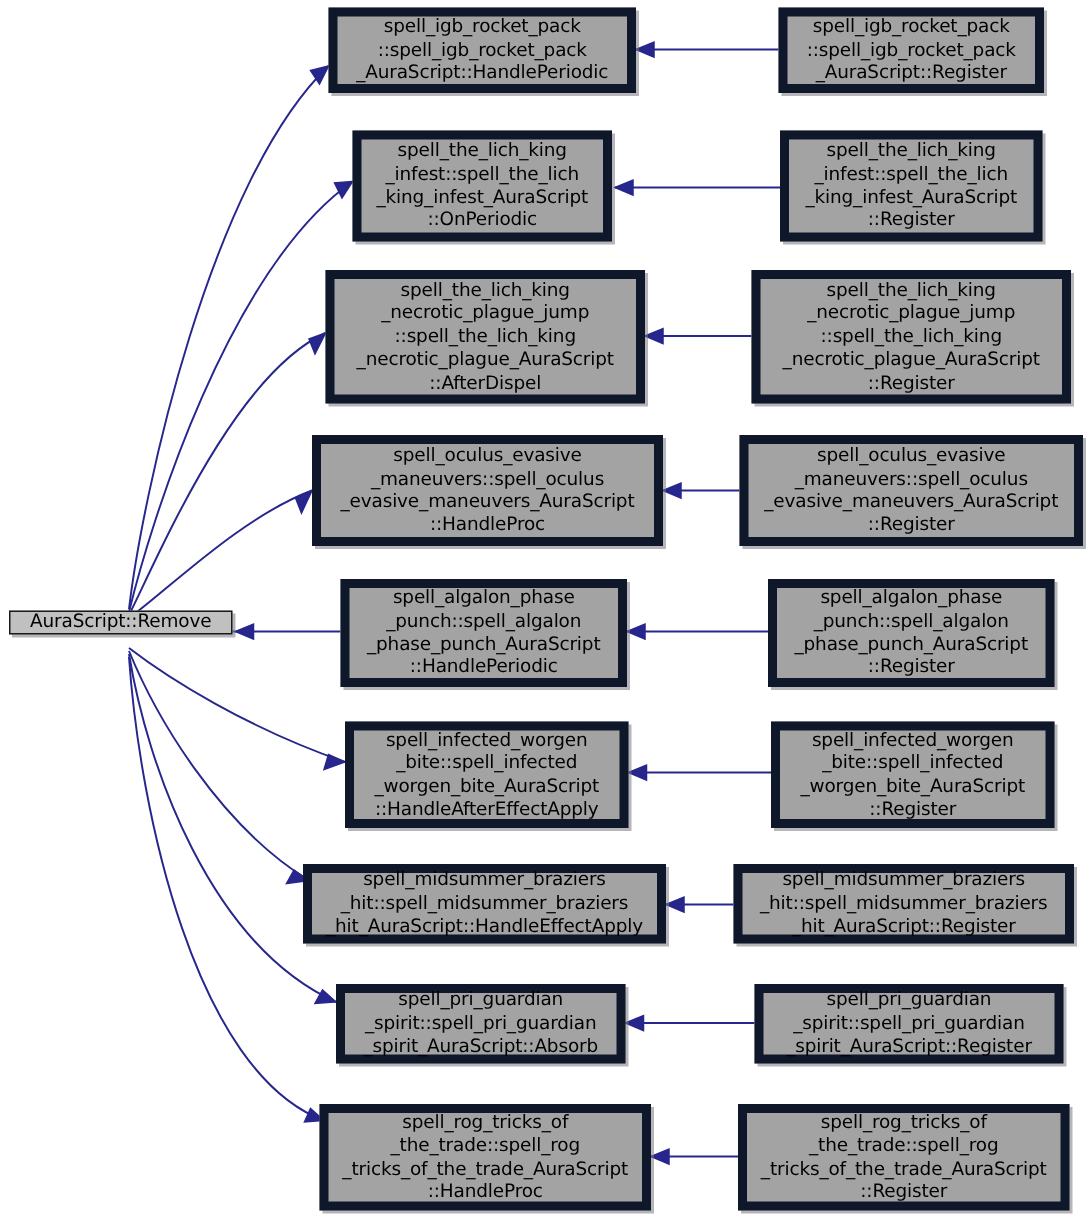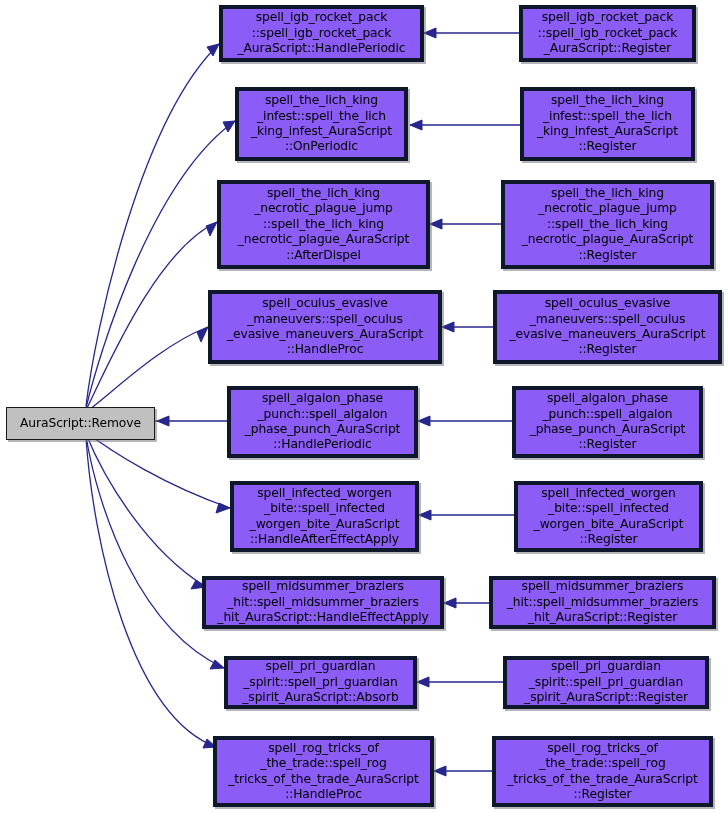--- a/index.html
+++ b/index.html
@@ -13,22 +13,22 @@
   #canvas {
     position: relative;
     width: 728px;
     height: 813px;
     background: #ffffff;
     overflow: hidden;
   }
   .node {
     position: absolute;
     box-sizing: border-box;
-    border: 4px solid #0f172a;
-    background: #8b5cf6;
+    border: 6px solid #0f172a;
+    background: #a3a3a3;
     color: #000000;
     font-size: 12.3px;
     line-height: 15.4px;
     text-align: center;
     display: flex;
     align-items: center;
     justify-content: center;
     white-space: pre;
     letter-spacing: -0.1px;
     box-shadow: 2px 2px 0 rgba(120,120,130,0.55);
@@ -138,21 +138,21 @@
     <g>
       <line x1="503" y1="682" x2="417" y2="682"></line>
       <polygon class="arrowhead" points="417,682 429,677 429,687"></polygon>
     </g>
     <g>
       <line x1="492" y1="771" x2="434" y2="771"></line>
       <polygon class="arrowhead" points="434,771 446,766 446,776"></polygon>
     </g>
   </svg>
 
-  <div class="node root" style="left:6px; top:407px; width:149px; height:33px;">
+  <div class="node root" style="left:6px; top:407px; width:149px; height:16px;">
     <span class="txt">AuraScript::Remove</span>
   </div>
 
   <div class="node" style="left:219px; top:5px; width:205px; height:57px;">
     <span class="txt">spell_igb_rocket_pack
 ::spell_igb_rocket_pack
 _AuraScript::HandlePeriodic</span>
   </div>
 
   <div class="node" style="left:235px; top:87px; width:173px; height:74px;">

